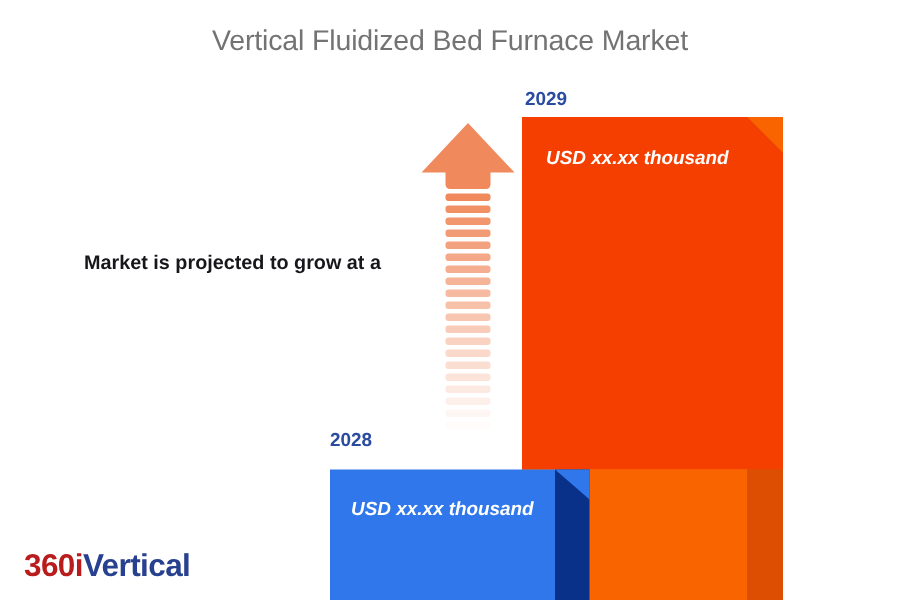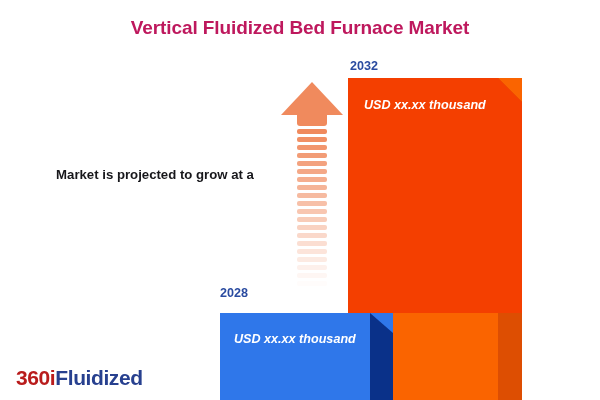--- a/index.html
+++ b/index.html
@@ -18,22 +18,22 @@
   }
 
   
   .chart-title {
     position: absolute;
     top: 17px;
     left: 0;
     width: 600px;
     text-align: center;
     font-size: 19px;
-    font-weight: bold;
-    color: #be185d;
+    font-weight: normal;
+    color: #737373;
     letter-spacing: -0.1px;
   }
 
   
   .statement {
     position: absolute;
     left: 14px;
     top: 165px;
     width: 282px;
     text-align: center;
@@ -231,21 +231,21 @@
         <div class="stripe" style="height: 5px; background: rgba(240, 138, 93, 0.227);"></div>
         <div class="stripe" style="height: 5px; background: rgba(240, 138, 93, 0.176);"></div>
         <div class="stripe" style="height: 5px; background: rgba(240, 138, 93, 0.125);"></div>
         <div class="stripe" style="height: 5px; background: rgba(240, 138, 93, 0.075);"></div>
         <div class="stripe" style="height: 5px; background: rgba(240, 138, 93, 0.024);"></div>
         <div class="stripe" style="height: 5px; background: rgba(240, 138, 93, 0);"></div>
         <div class="stripe" style="height: 5px; background: rgba(240, 138, 93, 0);"></div>
       </div>
   </div>
 
-  <div class="year-label" id="year-2032">2032</div>
+  <div class="year-label" id="year-2032">2029</div>
 
   <div class="bar" id="bar-2032">
     <div class="bar-face"></div>
     <div class="bar-side"></div>
     <div class="bar-side-top"></div>
   </div>
 
   <div class="bar-shade-top"></div>
 
   <div class="bar-label" style="left:364px; top:98px; z-index:6;">USD xx.xx thousand</div>
@@ -253,16 +253,16 @@
   <div class="year-label" id="year-2024">2028</div>
 
   <div class="bar" id="bar-2024">
     <div class="bar-face"></div>
     <div class="bar-side"></div>
     <div class="bar-side-top"></div>
     <div class="bar-label">USD xx.xx thousand</div>
   </div>
 
   <div class="logo">
-    <span class="logo-360i">360i</span><span class="logo-research">Fluidized</span>
+    <span class="logo-360i">360i</span><span class="logo-research">Vertical</span>
   </div>
 
 </div>
 
 </body></html>

